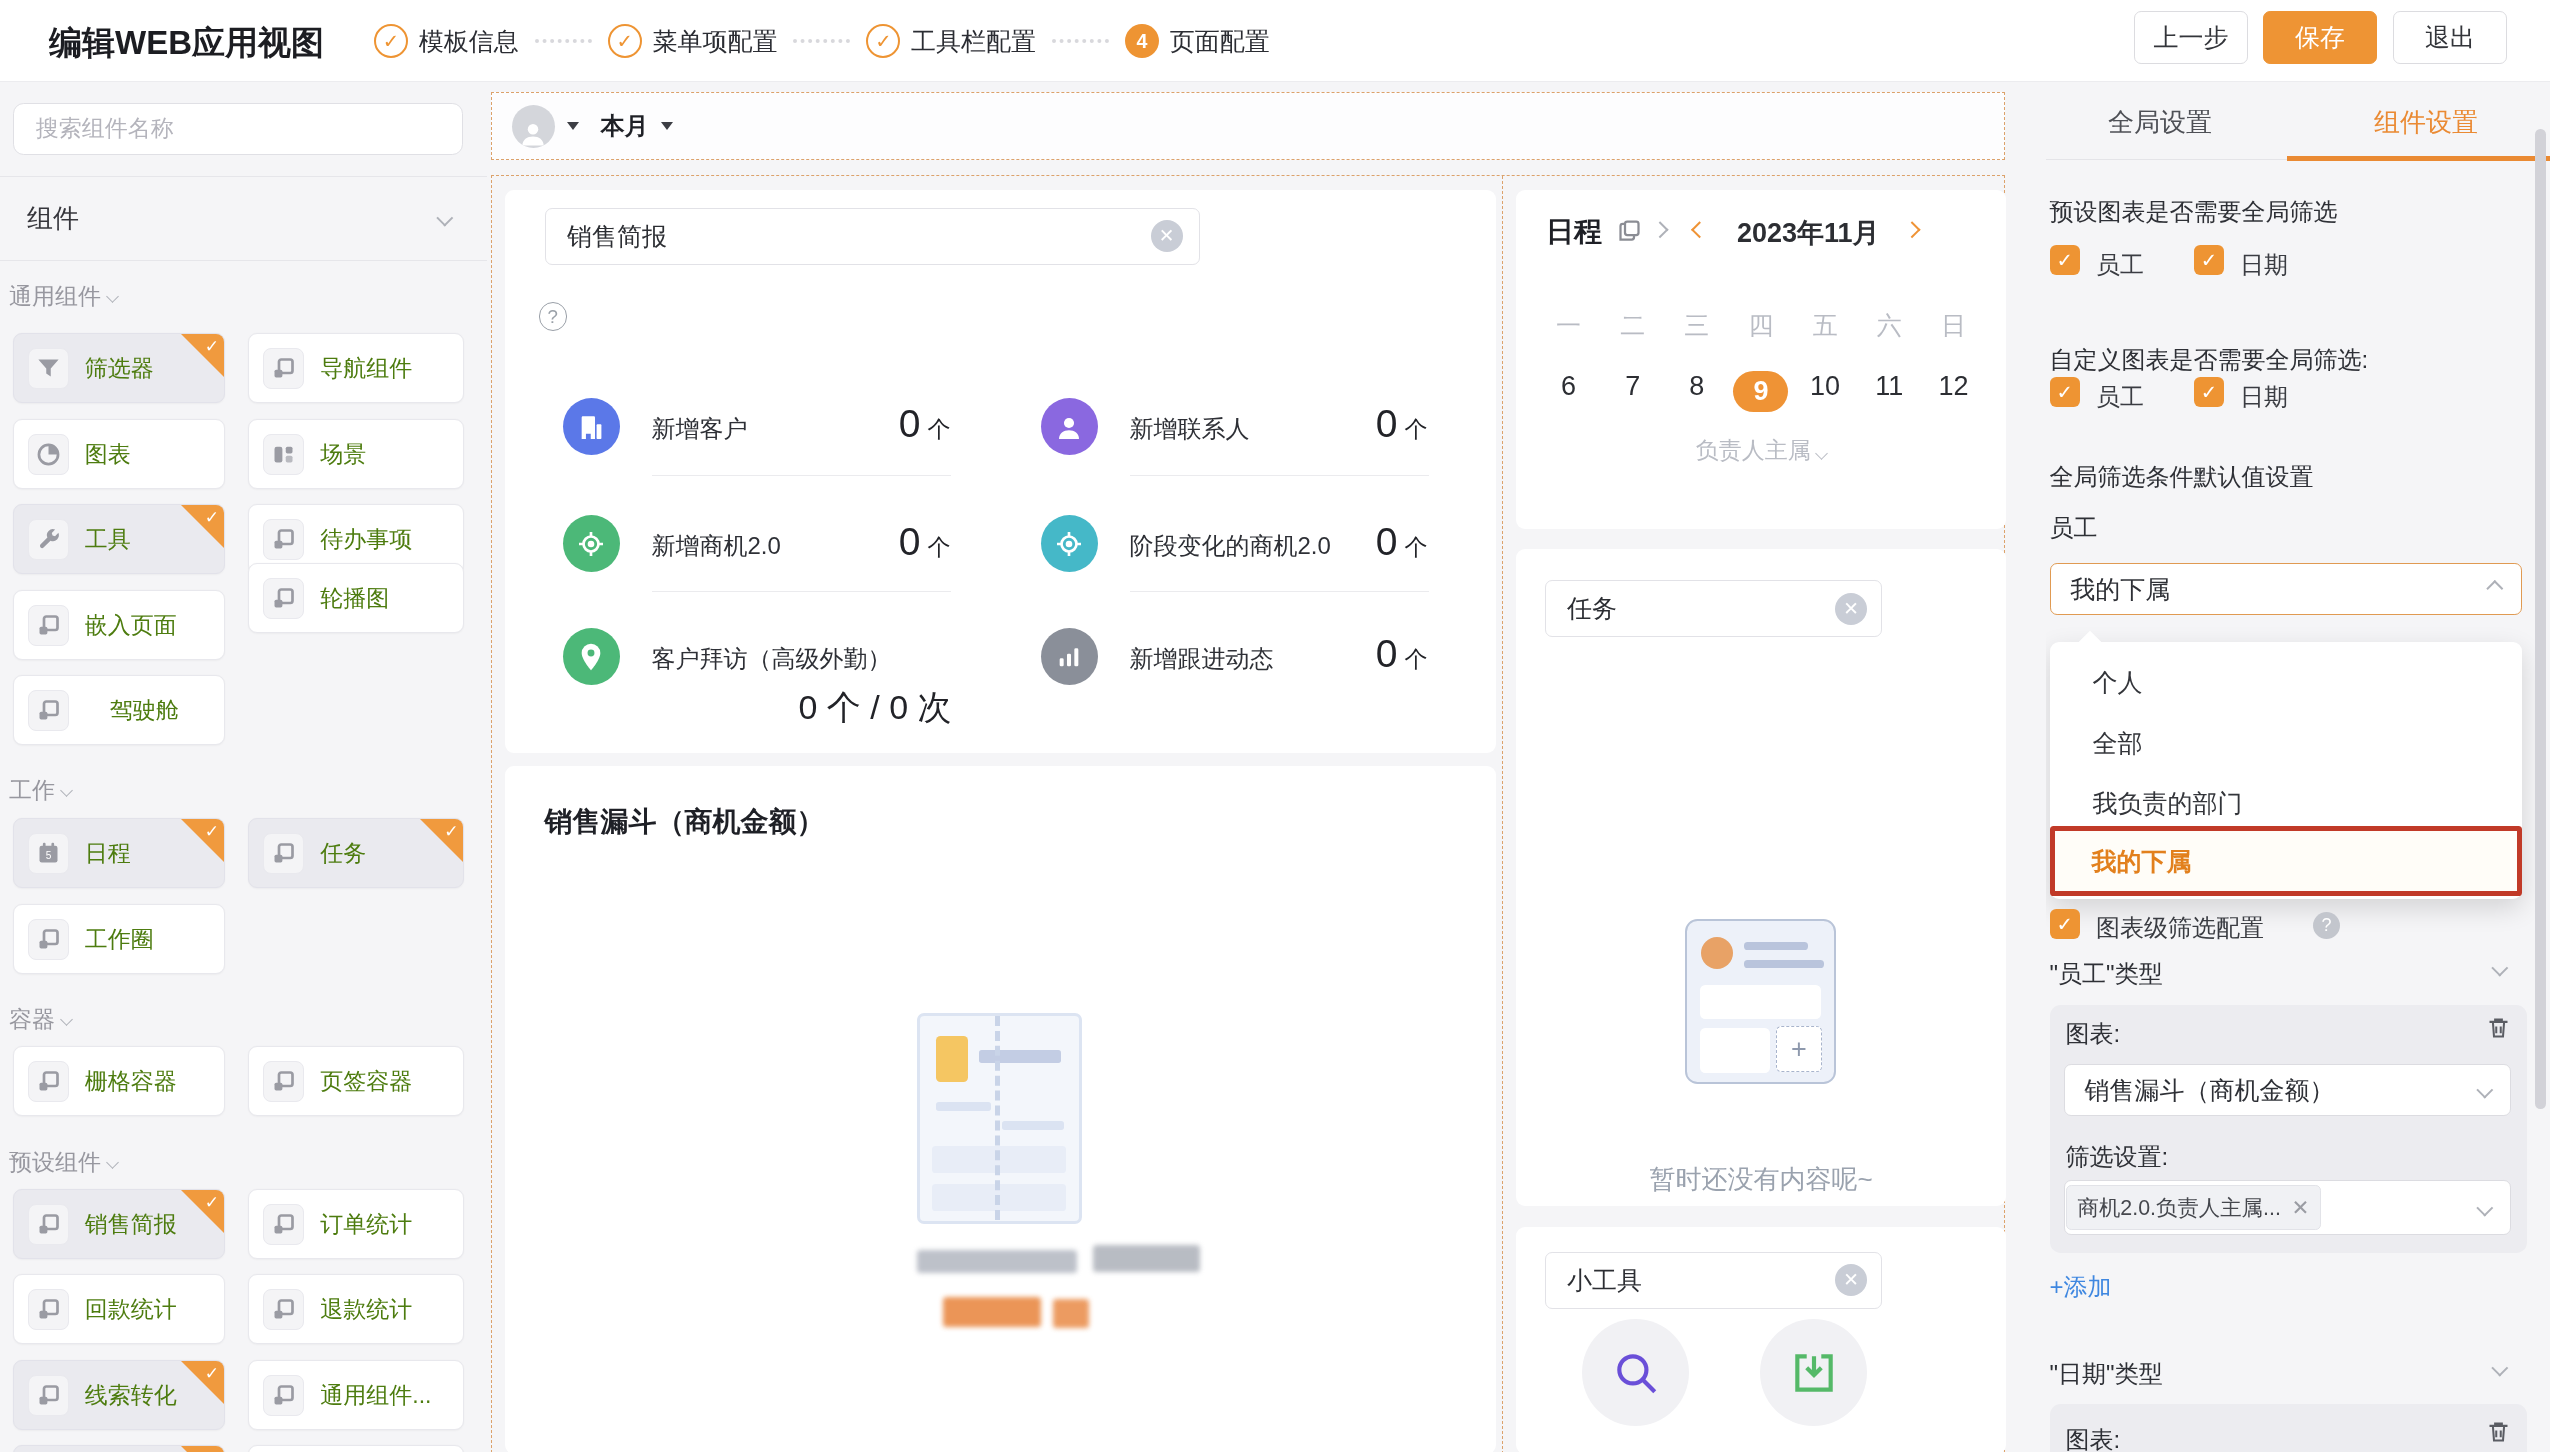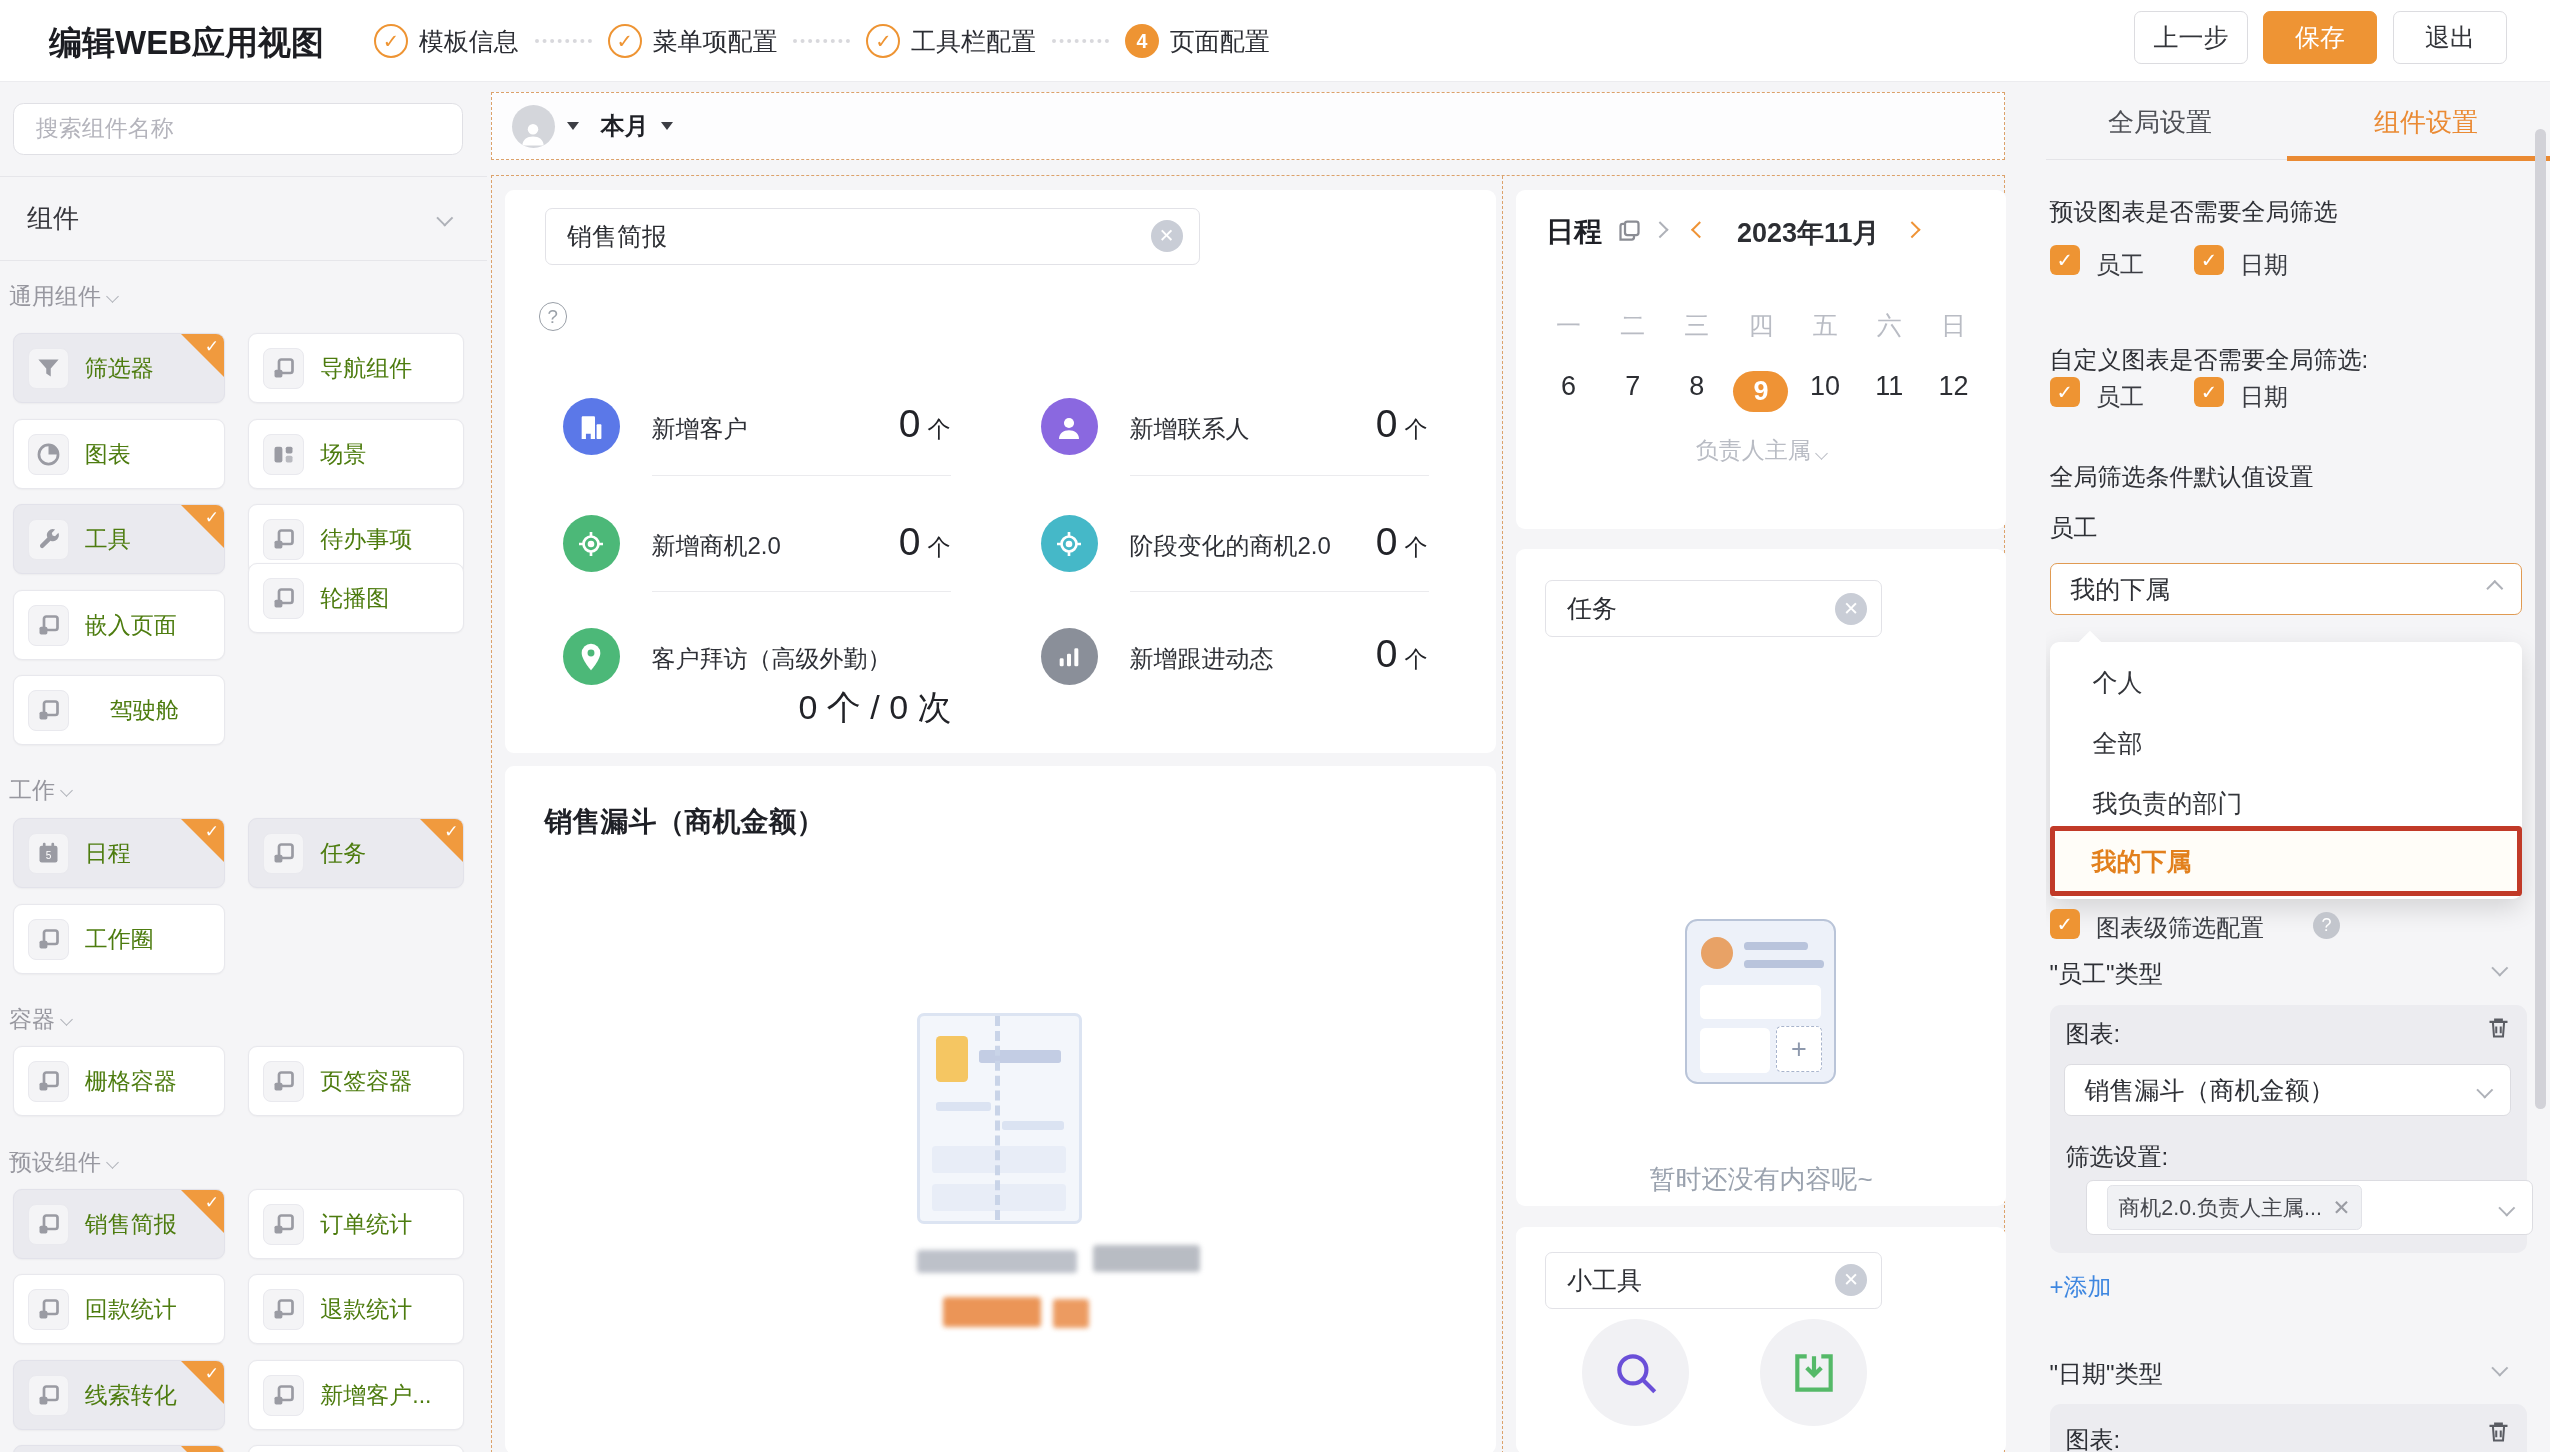--- a/index.html
+++ b/index.html
@@ -340,21 +340,21 @@
       <span class="badge"></span>
         <span class="badge-tick">✓</span>
     </div>
     <div class="comp-card" style="left:248px;top:1278px;width:216px;">
       <span class="cicon">
           <svg viewBox="0 0 24 24">
             <rect x="8" y="4" width="12" height="12" rx="2" fill="none" stroke="#9a9ba3" stroke-width="2.4"></rect>
             <rect x="4" y="13" width="7" height="7" rx="1.5" fill="#9a9ba3"></rect>
           </svg>
         </span>
-      <span class="clabel">新增客户...</span>
+      <span class="clabel">通用组件...</span>
     </div>
     <div class="comp-card sel" style="left:12.5px;top:1363px;width:212px;">
       <span class="badge"></span>
     </div>
     <div class="comp-card" style="left:248px;top:1363px;width:216px;"></div>
   </aside>
 
   <main>
     <div class="toolbar-box">
       <span class="avatar">
@@ -568,21 +568,21 @@
     <div class="gray-card" style="top:923px;height:248px;">
       <span class="abs" style="left:16px;top:13.4px;font-size:24px;color:#2e3036;">图表:</span>
       <span class="abs" style="left:435px;top:9px;"><svg width="27" height="27" viewBox="0 0 24 24" fill="none" stroke="#5a5c63" stroke-width="1.8">
             <path d="M4 7h16M9 7V5h6v2M7 7l1 13h8l1-13M10 11v6M14 11v6"></path>
           </svg></span>
       <div class="sel-box" style="left:14.3px;top:59px;width:447px;height:52px;">
         <span>销售漏斗（商机金额）</span>
         <i class="chev down"></i>
       </div>
       <span class="abs" style="left:16px;top:136px;font-size:24px;color:#2e3036;">筛选设置:</span>
-      <div class="sel-box" style="left:14.3px;top:175px;width:447px;height:55px;padding-left:20px;margin-left:22px;">
+      <div class="sel-box" style="left:14.3px;top:175px;width:447px;height:55px;padding-left:1px;">
         <span class="tag">
             <span>商机2.0.负责人主属...</span>
             <span style="color:#9a9ca3;">✕</span>
           </span>
         <i class="chev down"></i>
       </div>
     </div>
 
     <div class="add-link" style="left:3.6px;top:1189px;">+添加</div>
 

